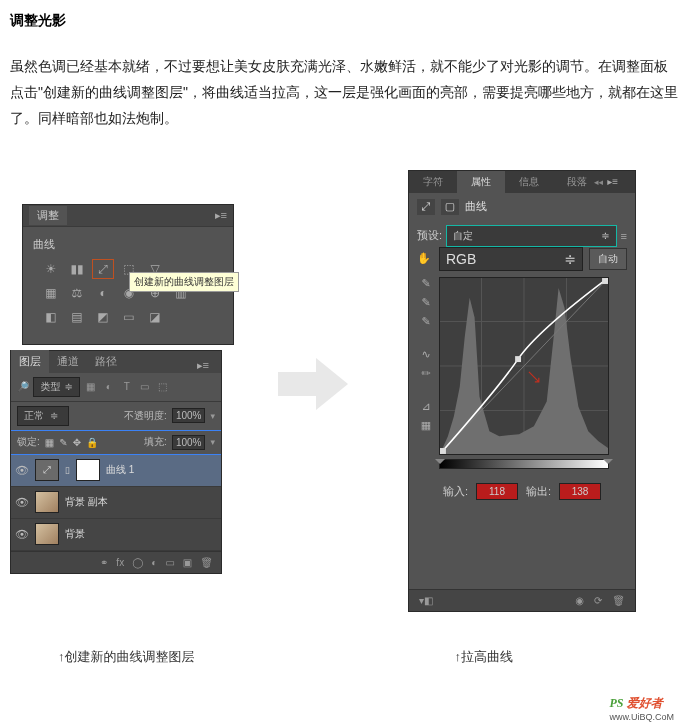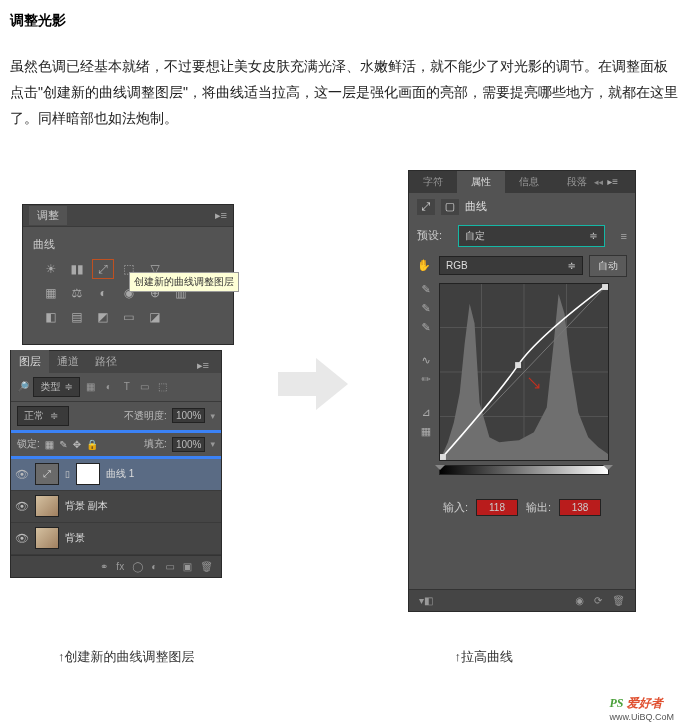--- a/index.html
+++ b/index.html
@@ -24,21 +24,21 @@
 .tooltip{position:absolute;background:#feffd6;color:#333;border:1px solid #999;font-size:10px;padding:2px 4px;left:106px;top:67px;white-space:nowrap;z-index:5}
 
 .layers{left:0;top:156px;width:212px}
 .lay-tabs{height:22px;background:#454545;display:flex;align-items:center;font-size:11px;position:relative}
 .lay-tabs span{padding:4px 8px;color:#aaa}
 .lay-tabs span.act{background:#535353;color:#ddd}
 .lay-tabs .menu{position:absolute;right:4px;top:4px;color:#aaa;font-size:11px}
 .lay-toolbar{display:flex;align-items:center;gap:4px;padding:4px 6px;border-bottom:1px solid #3a3a3a;font-size:10px;color:#bbb}
 .lay-toolbar .sel{background:#3a3a3a;border:1px solid #222;padding:2px 6px;font-size:10px;display:flex;align-items:center;gap:4px}
 .lay-toolbar .tico{width:14px;height:14px;color:#999;display:flex;align-items:center;justify-content:center}
-.lay-row2{display:flex;align-items:center;gap:5px;padding:4px 6px;border-bottom:3px solid #3b82f6;font-size:10px;color:#bbb}
+.lay-row2{display:flex;align-items:center;gap:5px;padding:4px 6px;border-bottom:1px solid #3b82f6;font-size:10px;color:#bbb}
 .lay-row2 .blend{background:#3a3a3a;border:1px solid #222;padding:2px 10px 2px 6px;font-size:10px;display:flex;align-items:center;gap:6px}
 .lay-row2 .spacer{flex:1}
 .lay-row2 .num{background:#3a3a3a;border:1px solid #222;padding:1px 3px;font-size:10px}
 .lay-row2 .mini{font-size:9px;color:#999}
 .lay-list{background:#454545}
 .layer-item{display:flex;align-items:center;height:32px;border-bottom:1px solid #3a3a3a;padding:0 4px;gap:6px}
 .layer-item.sel{background:#5a6b84}
 .eye{width:14px;text-align:center;color:#bbb;font-size:11px}
 .thumb{width:24px;height:22px;background:#888;border:1px solid #222;display:flex;align-items:center;justify-content:center;font-size:10px;color:#333}
 .thumb.curves{background:#6a6a6a;color:#ddd}
@@ -52,36 +52,36 @@
 
 .props{left:398px;top:-24px;width:228px;height:442px}
 .props .tabs{height:22px;background:#3a3a3a;display:flex;align-items:center;font-size:10px;color:#999;position:relative}
 .props .tabs span{padding:4px 14px}
 .props .tabs span.act{background:#535353;color:#ddd}
 .props .tabs .dbl{position:absolute;right:18px;color:#888;font-size:9px}
 .props .tabs .menu{position:absolute;right:3px;color:#aaa}
 .props-head{display:flex;align-items:center;gap:6px;padding:6px 8px;font-size:11px;color:#ddd}
 .props-head .ico{width:18px;height:16px;background:#444;display:flex;align-items:center;justify-content:center}
 .props-body{padding:4px 8px}
-.preset-row{display:flex;align-items:center;gap:16px;margin-bottom:8px;font-size:11px;color:#ccc}
+.preset-row{display:flex;align-items:center;gap:4px;font-size:11px;color:#ccc}
 .preset-row .sel{flex:1;background:#3a3a3a;border:1px solid #14b8a6;padding:3px 6px;font-size:10px;display:flex;justify-content:space-between;align-items:center}
 .rgb-row{display:flex;align-items:center;gap:6px;margin-bottom:6px}
 .rgb-row .hand{width:16px;color:#bbb}
-.rgb-row .sel{flex:1;background:#3a3a3a;border:1px solid #222;padding:3px 6px;font-size:10px;display:flex;justify-content:space-between;align-items:center;color:#ddd}
+.rgb-row .sel{flex:1;background:#3a3a3a;border:1px solid #222;padding:3px 6px;font-size:14px;display:flex;justify-content:space-between;align-items:center;color:#ddd}
 .rgb-row .auto{background:#5a5a5a;border:1px solid #333;padding:3px 8px;font-size:10px;color:#ddd}
 .curve-area{display:flex;gap:4px}
 .curve-tools{width:18px;display:flex;flex-direction:column;gap:6px;align-items:center}
 .curve-tools span{color:#aaa;font-size:11px}
 .curve-plot{flex:1}
 .curve-svg{width:170px;height:178px;background:#3a3a3a;border:1px solid #222}
 .grad-strip{height:10px;width:170px;background:linear-gradient(90deg,#000,#fff);border:1px solid #222;margin-top:2px;position:relative}
 .grad-strip::before,.grad-strip::after{content:"";position:absolute;top:-1px;width:0;height:0;border:5px solid transparent;border-top-color:#888}
 .grad-strip::before{left:-5px}
 .grad-strip::after{right:-5px}
-.io-row{display:flex;align-items:center;justify-content:center;gap:8px;margin-top:24px;font-size:11px;color:#ccc}
+.io-row{display:flex;align-items:center;justify-content:center;gap:8px;margin-top:14px;font-size:11px;color:#ccc}
 .io-row .num{background:#b91c1c;border:1px solid #222;padding:2px 6px;font-size:10px;width:42px;text-align:center}
 .props-footer{position:absolute;bottom:0;left:0;right:0;height:22px;background:#454545;border-top:1px solid #333;display:flex;align-items:center;gap:10px;padding:0 10px;color:#999;font-size:10px}
 .props-footer .spacer{flex:1}
 
 .captions{position:absolute;bottom:8px;left:0;width:668px;display:flex;font-size:13px;color:#333}
 .captions .c1{margin-left:48px}
 .captions .c2{margin-left:260px}
 
 .watermark{position:absolute;right:14px;bottom:6px;font-size:12px}
 .watermark .w1{color:#4aa03a;font-style:italic;font-weight:bold;font-family:"Comic Sans MS",cursive}

